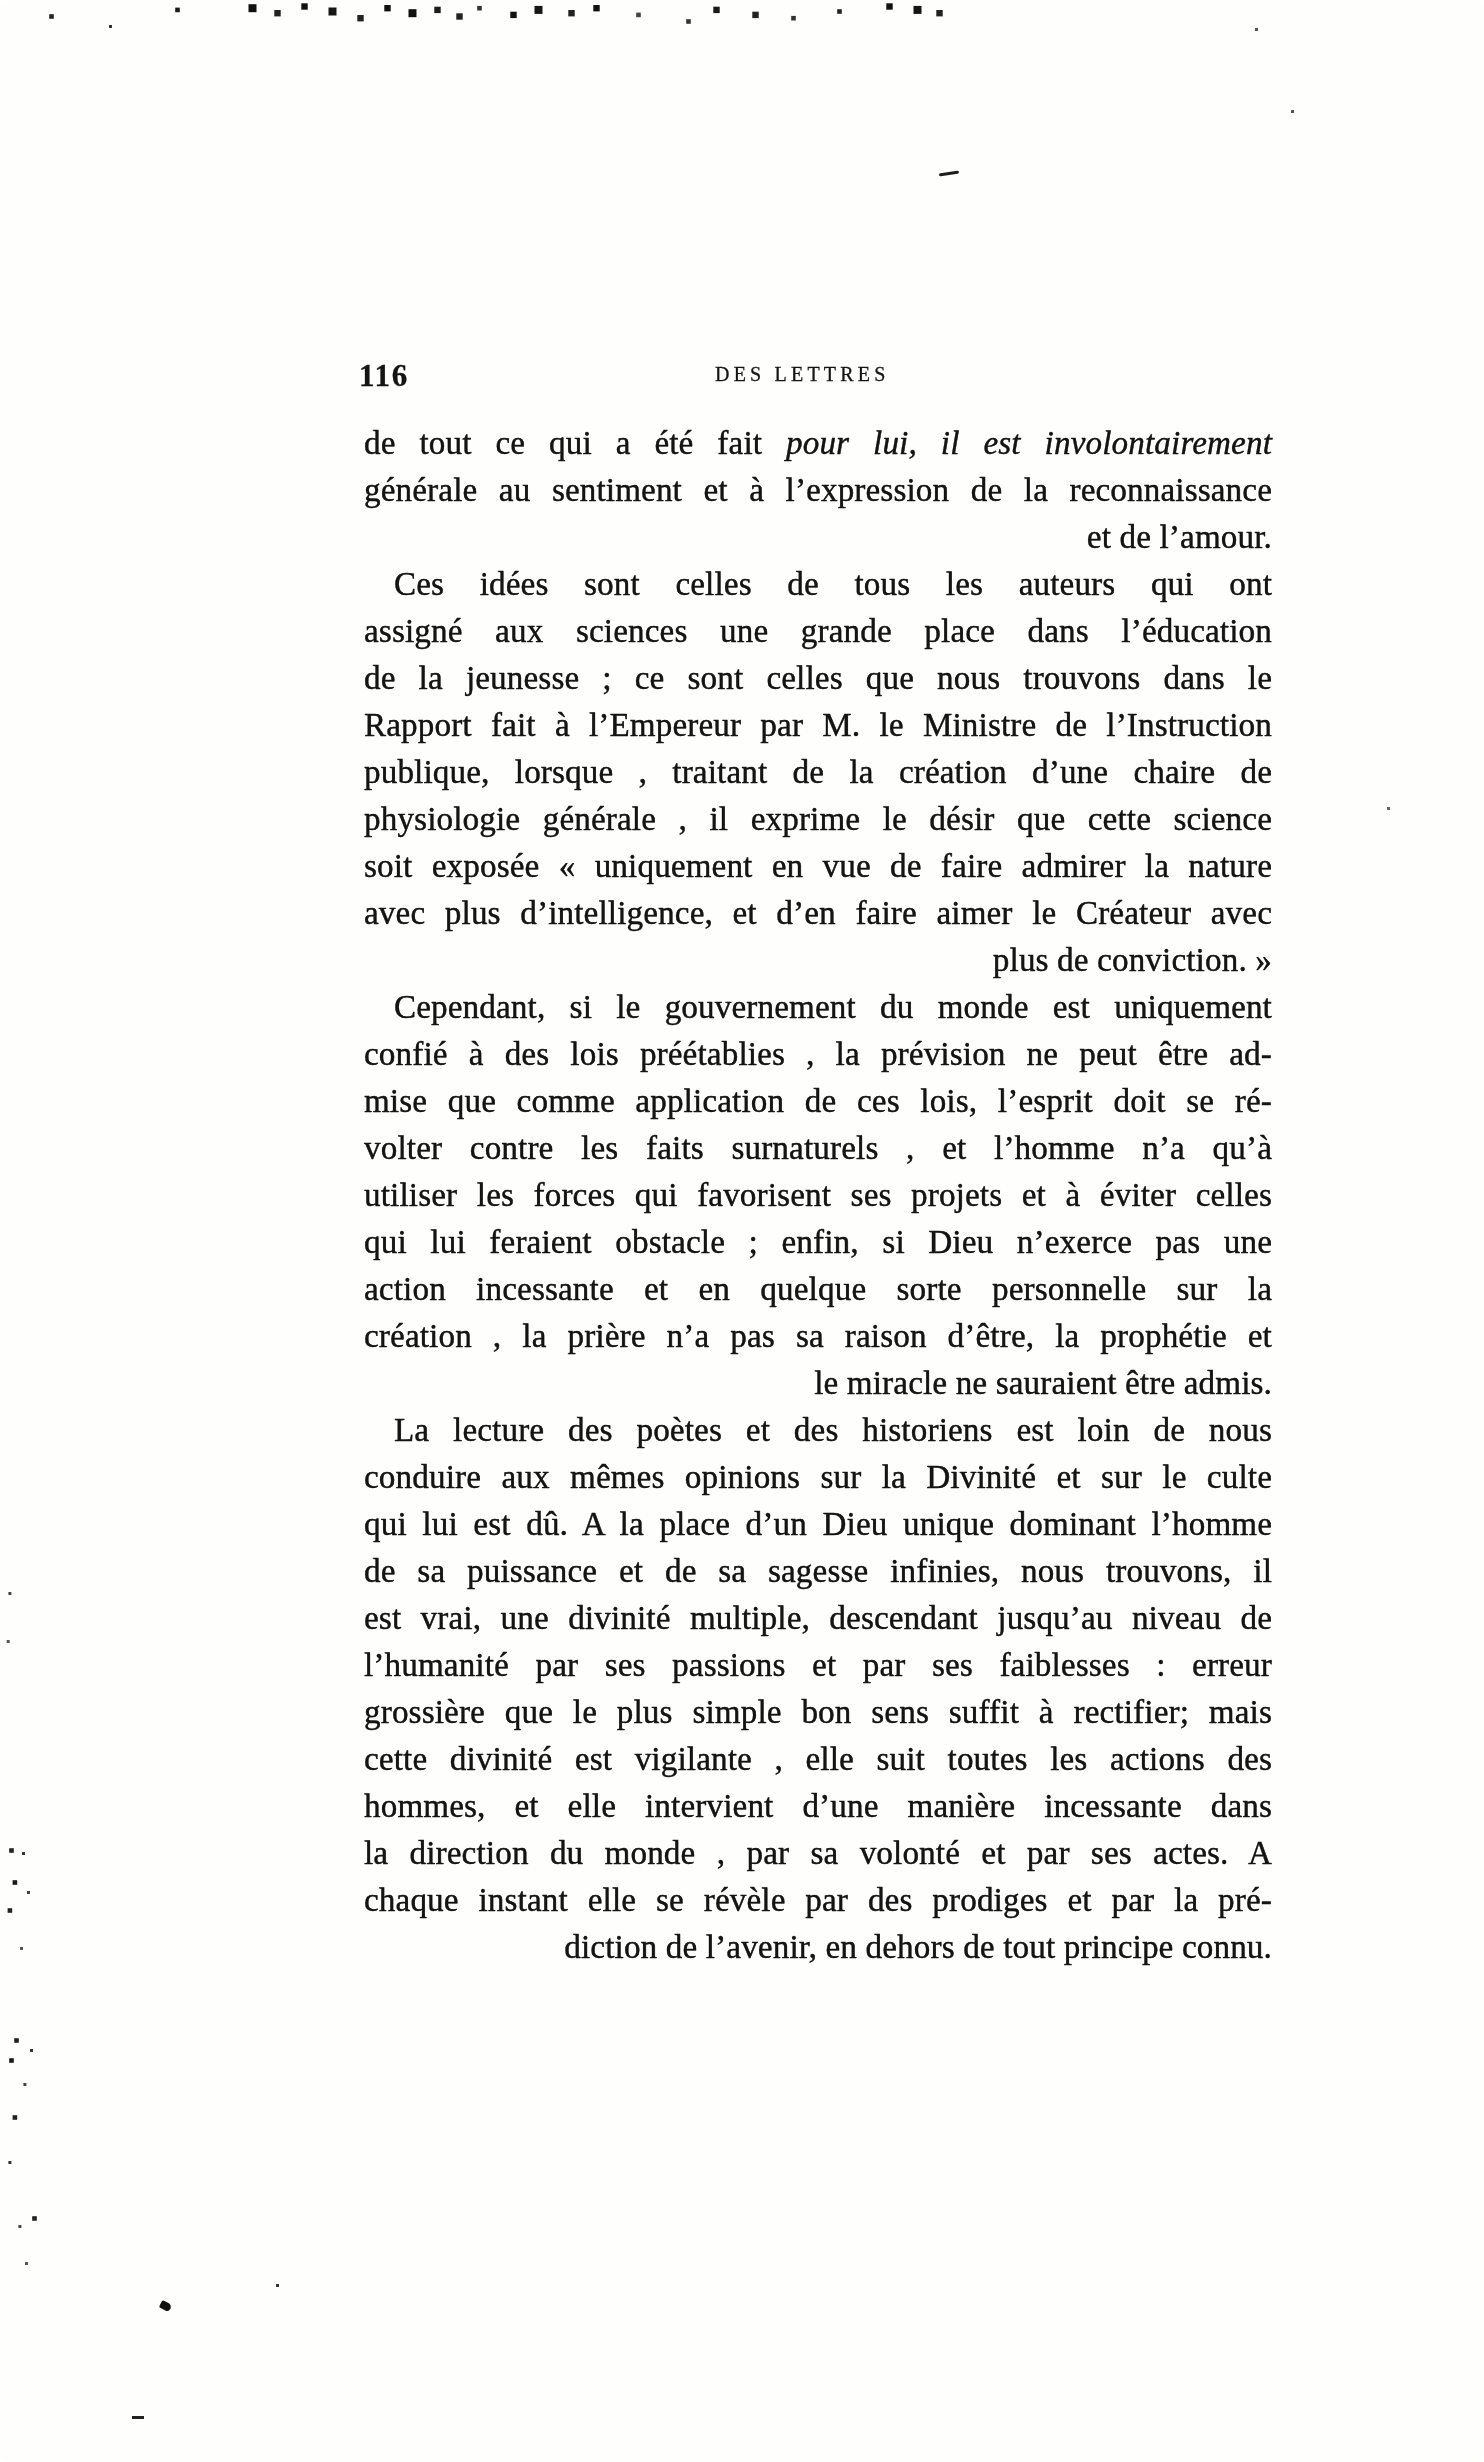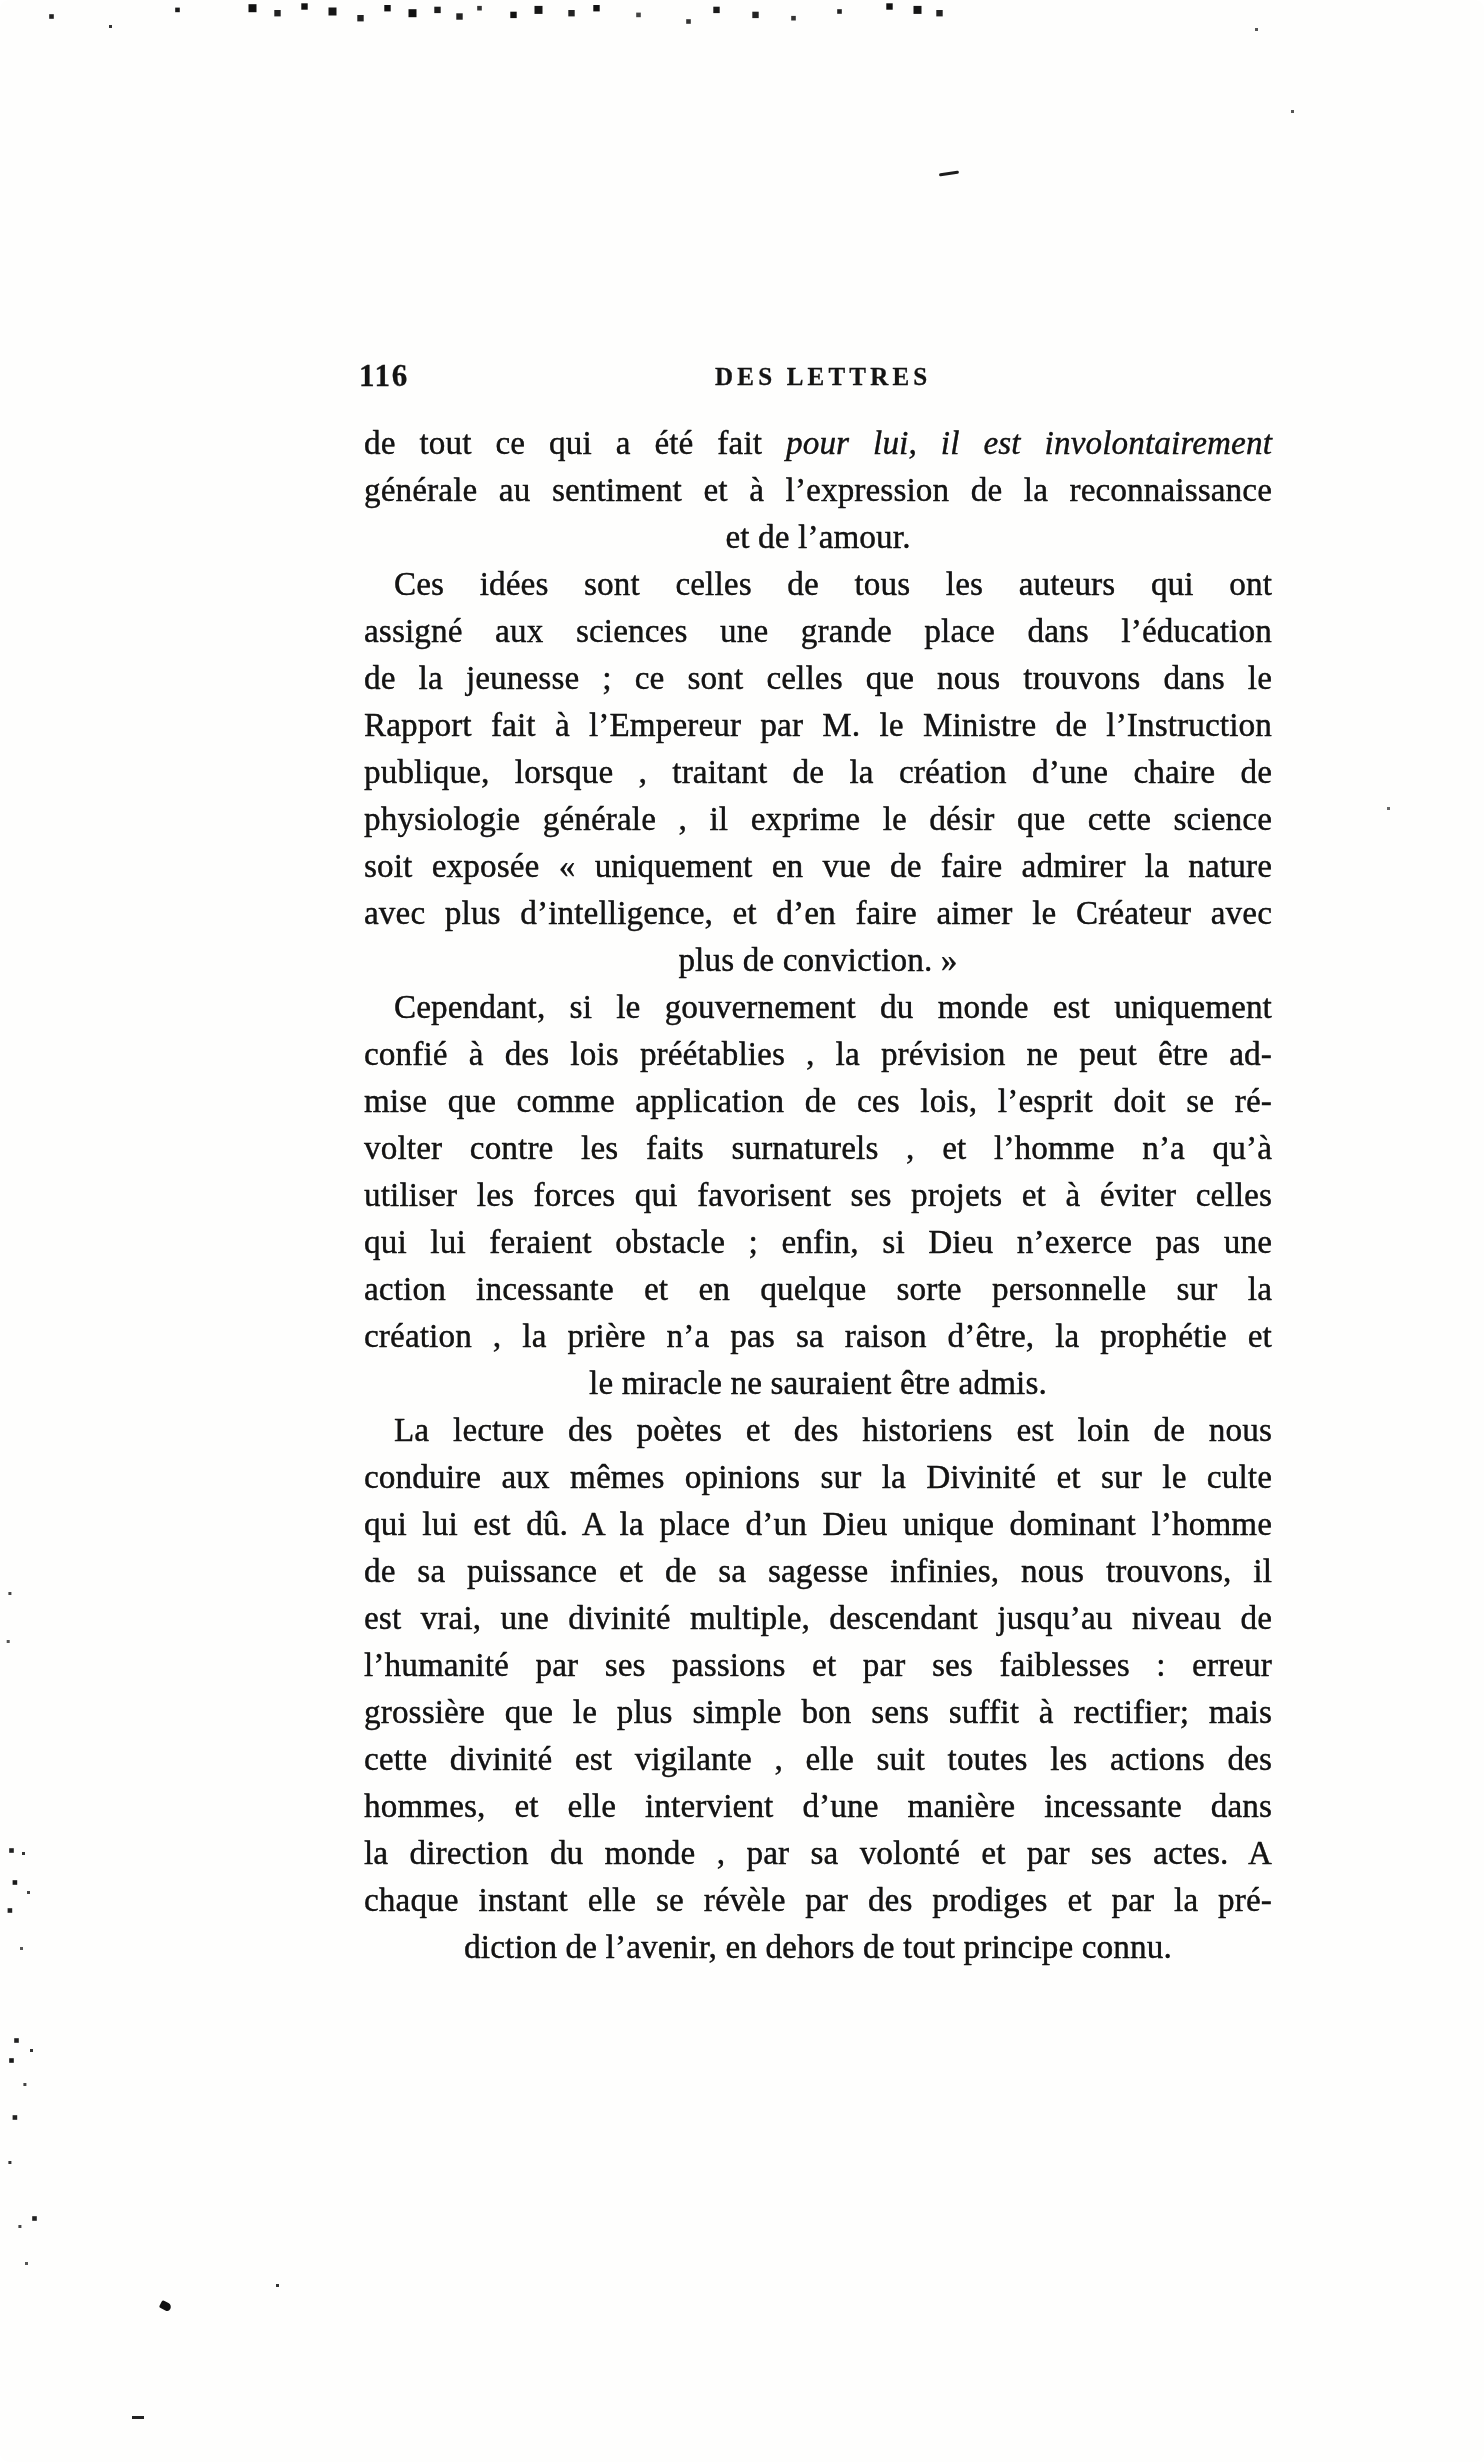--- a/index.html
+++ b/index.html
@@ -18,33 +18,33 @@
   }
   
   .header { position: absolute; top: 0; left: 0; width: 100%; }
   .pagenum {
     position: absolute; left: 359px; top: 358px;
     font-size: 31px; font-weight: bold; letter-spacing: 1.7px;
     -webkit-text-stroke: 0.3px #141414;
   }
   .running {
     position: absolute; left: 715px; top: 363px;
-    font-size: 25px; font-weight: bold; letter-spacing: 4.2px;
+    font-size: 20px; font-weight: normal; letter-spacing: 4.2px;
     -webkit-text-stroke: 0.3px #141414;
   }
   
   .textblock {
     position: absolute; left: 364px; top: 420px; width: 908px;
   }
   .line {
     font-size: 33px;
     line-height: 47px;
     height: 47px;
     white-space: normal;
-    text-align: center;
+    text-align: right;
     letter-spacing: 0.2px;
     -webkit-text-stroke: 0.3px #141414;
     text-shadow: 0.3px 0.2px 0 rgba(20,20,20,0.55);
   }
   .line.j {
     text-align: justify;
     text-align-last: justify;
     -moz-text-align-last: justify;
     text-justify: inter-word;
   }

